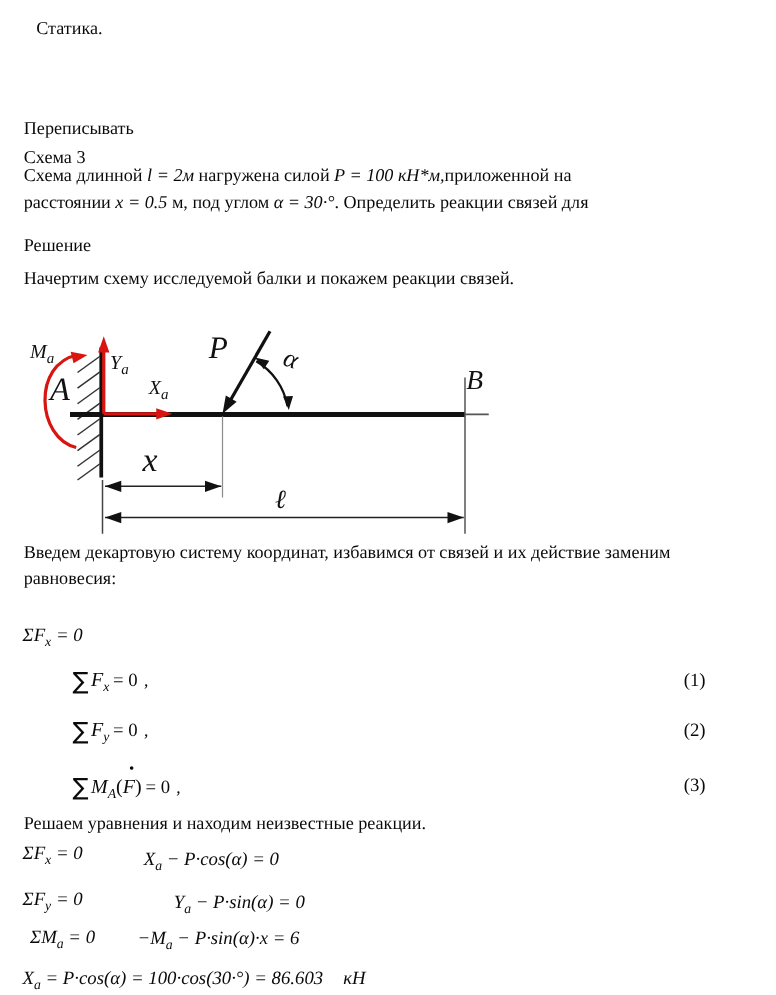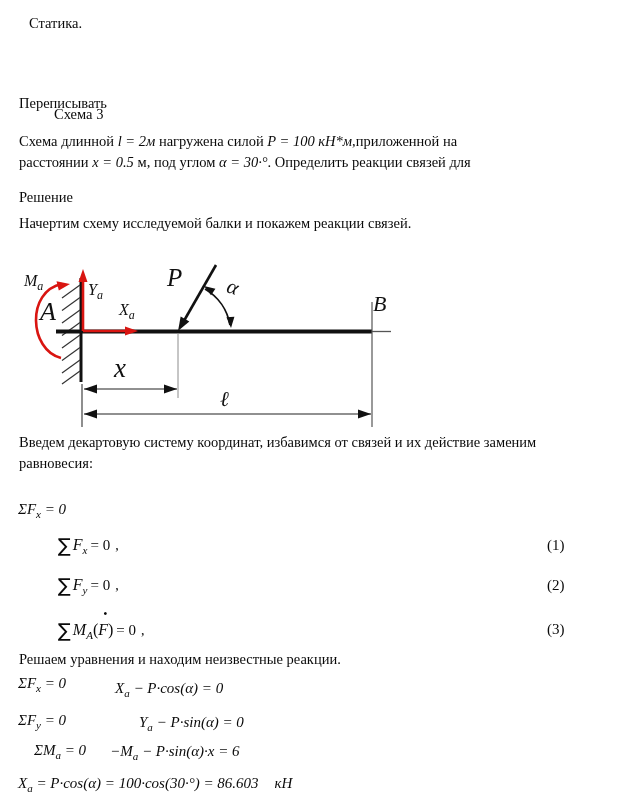--- a/index.html
+++ b/index.html
@@ -24,21 +24,21 @@
   .ieq{font-size:15px;font-style:italic;white-space:nowrap;}
   .ieq .isub{font-size:11px;vertical-align:-4px;line-height:0;}
   .unit{margin-left:16px;font-style:italic;}
   .fig-label{font-style:italic;fill:#111;}
 </style>
 </head>
 <body>
 
 <div class="abs" style="left:29px;top:15px;">Статика.</div>
 <div class="abs" style="left:19px;top:95px;">Переписывать</div>
-<div class="abs" style="left:19px;top:106px;margin-left:35px;">Схема 3</div>
+<div class="abs" style="left:19px;top:118px;">Схема 3</div>
 
 <div class="abs" style="left:19px;top:131px;">
   <div class="line"><span>Схема длинной </span><span class="it">l = 2м</span><span> нагружена силой  </span><span class="it">P = 100 кН*м</span><span>,приложенной на</span></div>
   <div class="line"><span>расстоянии </span><span class="it">x = 0.5</span><span>  м, под  углом </span><span class="it">α = 30·°</span><span>. Определить реакции связей для</span></div>
 </div>
 <div class="abs" style="left:19px;top:189px;">Решение</div>
 <div class="abs" style="left:19px;top:215px;">Начертим схему исследуемой балки и покажем реакции связей.</div>
 
 <svg class="abs" style="left:0;top:250px;" width="420" height="180" viewBox="0 250 420 180">
 
@@ -135,16 +135,16 @@
 <div class="abs eqnum" style="left:547px;top:621px;">(3)</div>
 
 <div class="abs" style="left:19px;top:651px;">Решаем уравнения и находим неизвестные реакции.</div>
 
 <div class="abs ieq" style="left:18px;top:675px;"><span>Σ</span><span>F</span><span class="isub">x</span><span> = 0</span></div>
 <div class="abs ieq" style="left:115px;top:680px;"><span></span><span>X</span><span class="isub">a</span><span> − P·cos(α) = 0</span></div>
 
 <div class="abs ieq" style="left:18px;top:712px;text-align:right;"><span>Σ</span><span>F</span><span class="isub">y</span><span> = 0</span></div>
 <div class="abs ieq" style="left:115px;top:714px;margin-left:24px;"><span></span><span>Y</span><span class="isub">a</span><span> − P·sin(α) = 0</span></div>
 
-<div class="abs ieq" style="left:34px;top:742px;font-family:Liberation Serif, serif;"><span>Σ</span><span>M</span><span class="isub">a</span><span> = 0</span></div>
+<div class="abs ieq" style="left:24px;top:742px;font-family:Liberation Serif, serif;"><span>Σ</span><span>M</span><span class="isub">a</span><span> = 0</span></div>
 <div class="abs ieq" style="left:110px;top:743px;"><span>−</span><span>M</span><span class="isub">a</span><span> − P·sin(α)·x = 6</span></div>
 
 <div class="abs ieq" style="left:18px;top:775px;"><span>X</span><span class="isub">a</span><span> = P·cos(α) = 100·cos(30·°) = 86.603</span><span class="unit">кН</span></div>
 
 </body></html>

